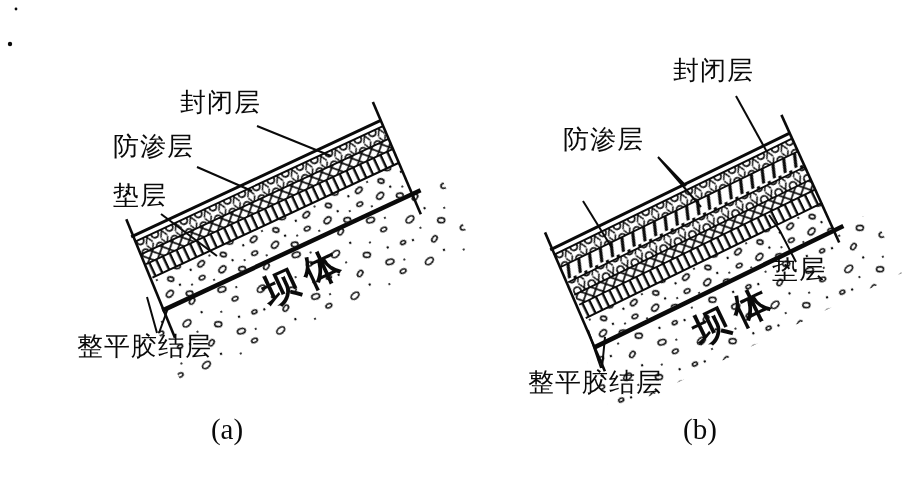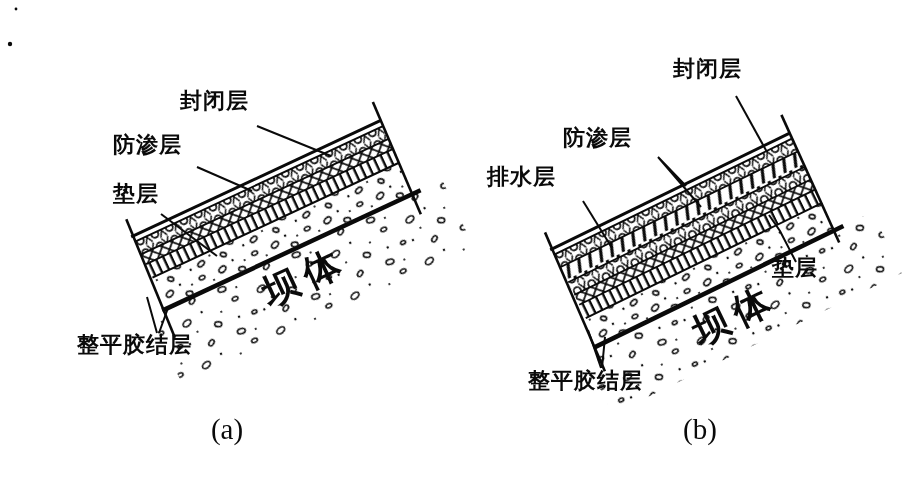--- a/index.html
+++ b/index.html
@@ -5,22 +5,22 @@
   html,body{margin:0;padding:0;background:#e8e8e8;}
   .figure{
     position:relative;
     width:921px;height:479px;
     background:#ffffff;
     overflow:hidden;
     font-family:"Liberation Serif","DejaVu Serif",serif;
   }
   .lbl{
     position:absolute;
-    font-size:22px;
-    font-weight:700;
+    font-size:26px;
+    font-weight:400;
     color:#0a0a0a;
     letter-spacing:1px;
     white-space:nowrap;
     line-height:1;
   }
   .caption{
     position:absolute;
     font-size:29px;
     font-weight:400;
     color:#0a0a0a;
@@ -163,18 +163,17 @@
   </svg>
 
   <div class="lbl" style="left:180px;top:90px">封闭层</div>
   <div class="lbl" style="left:113px;top:134px">防渗层</div>
   <div class="lbl" style="left:113px;top:183px">垫层</div>
   <div class="lbl" style="left:77px;top:334px">整平胶结层</div>
   <div class="caption" style="left:197px;top:415px">(a)</div>
 
   <div class="lbl" style="left:673px;top:58px">封闭层</div>
   <div class="lbl" style="left:563px;top:127px">防渗层</div>
-  <div class="lbl" style="left:487px;top:166px">排水层</div>
   <div class="lbl" style="left:772px;top:257px">垫层</div>
   <div class="lbl" style="left:528px;top:370px">整平胶结层</div>
   <div class="caption" style="left:670px;top:415px">(b)</div>
 
 </div>
 
 </body></html>

